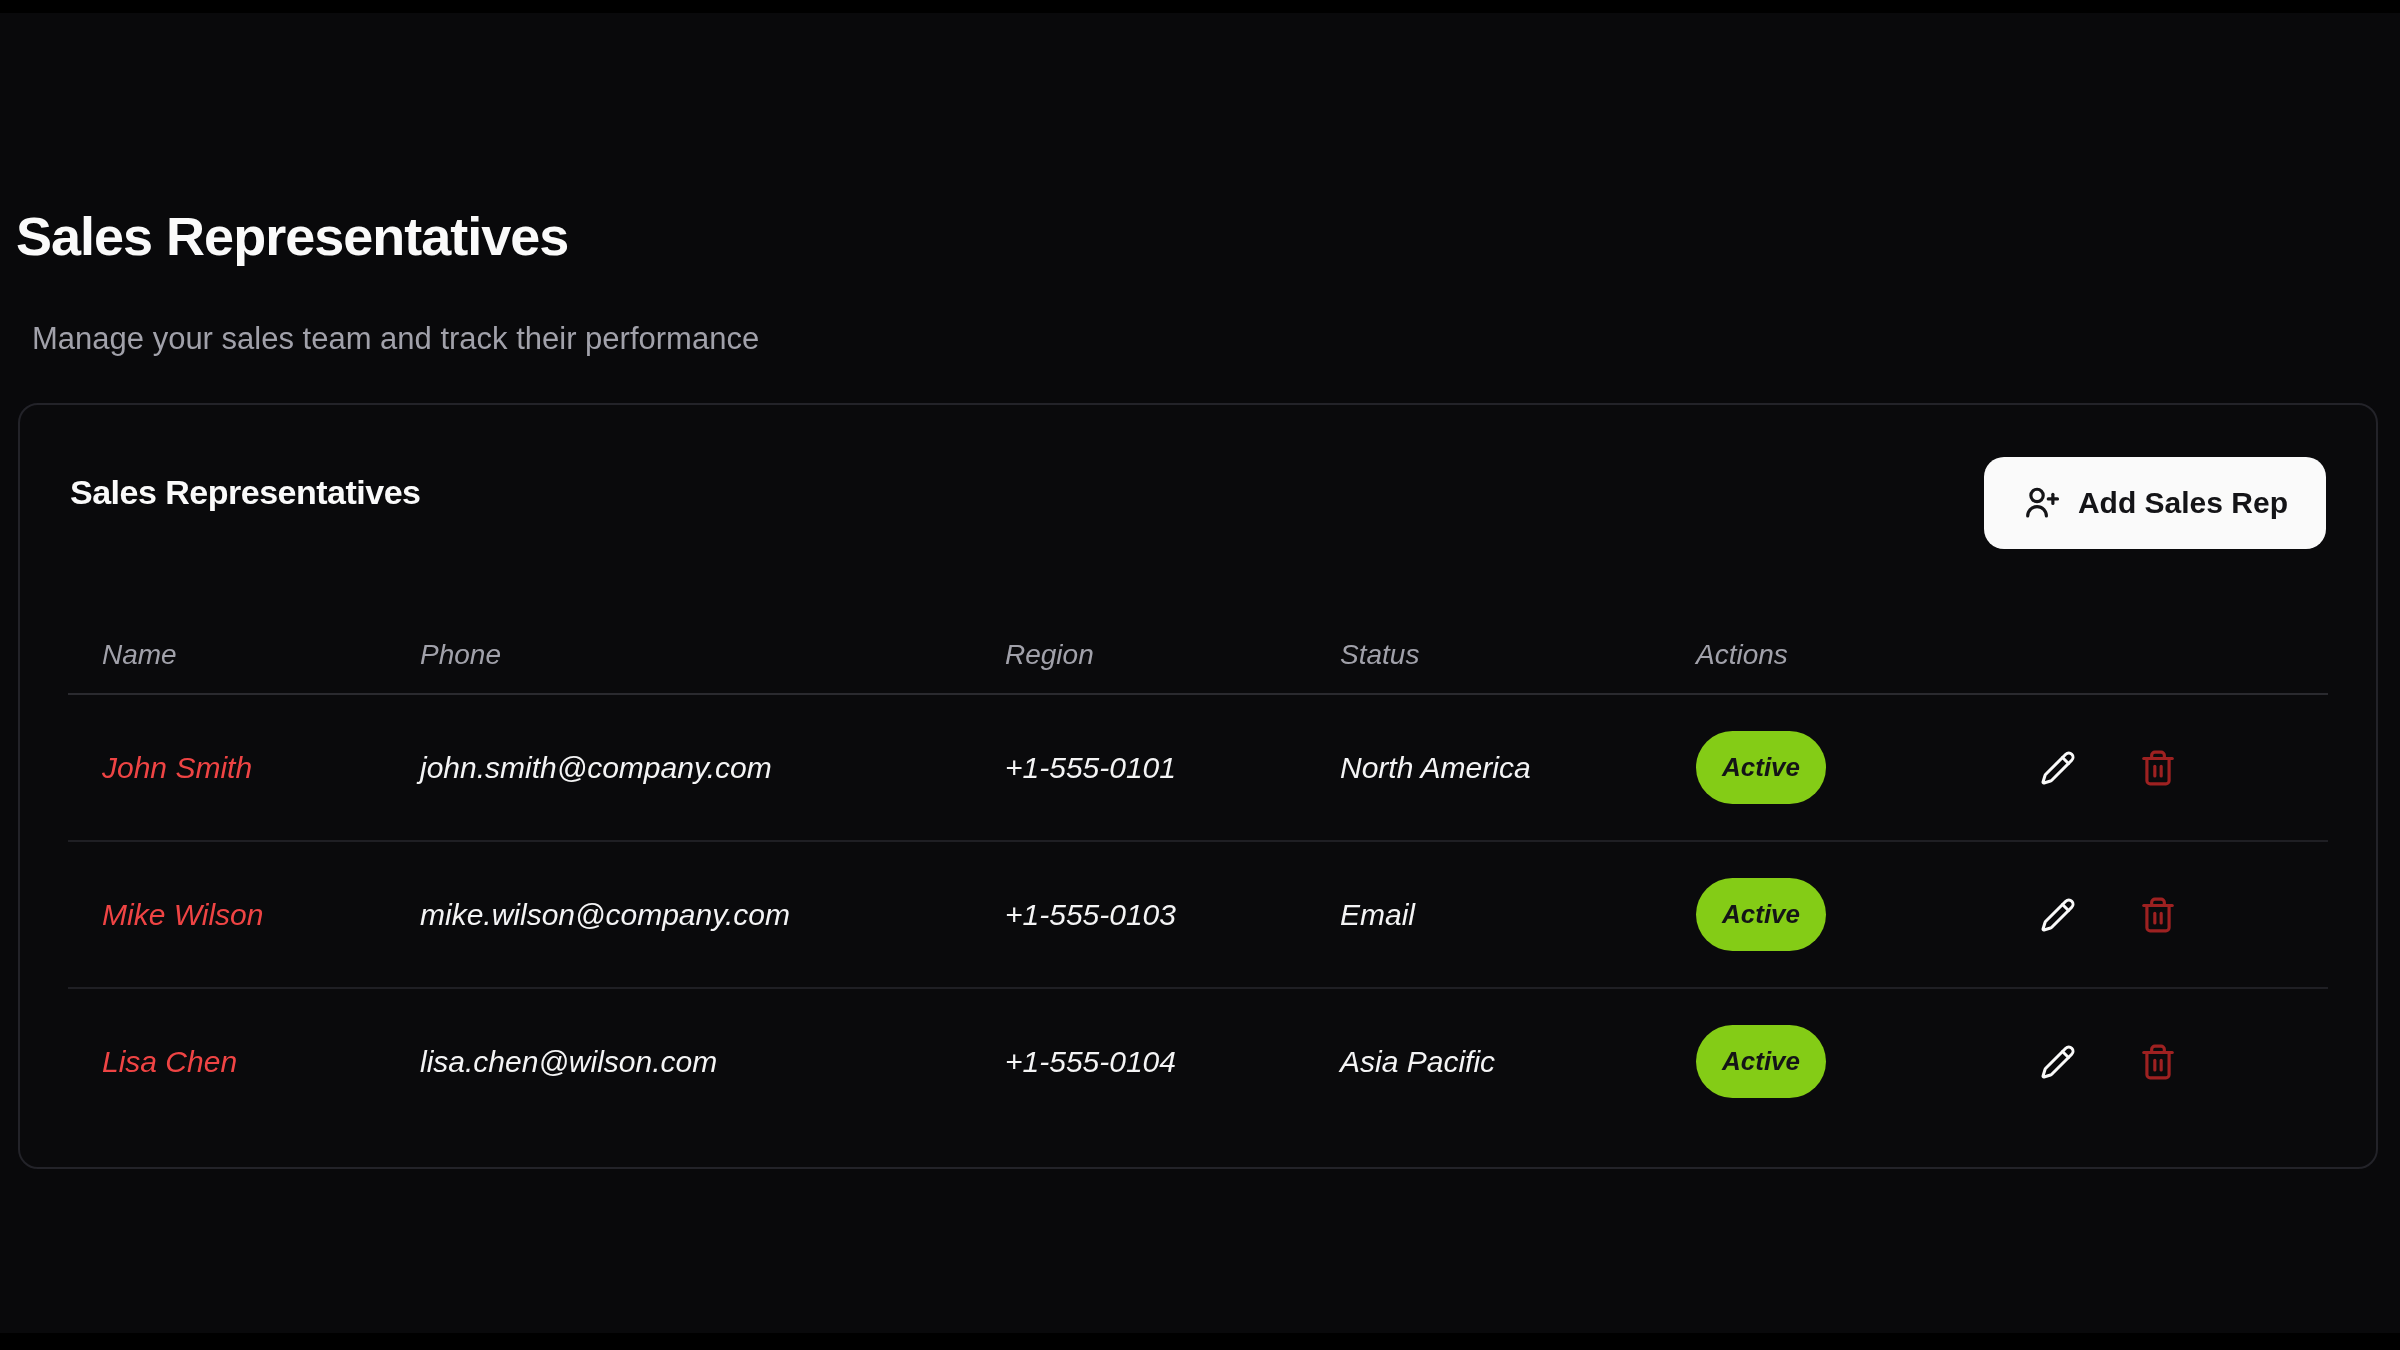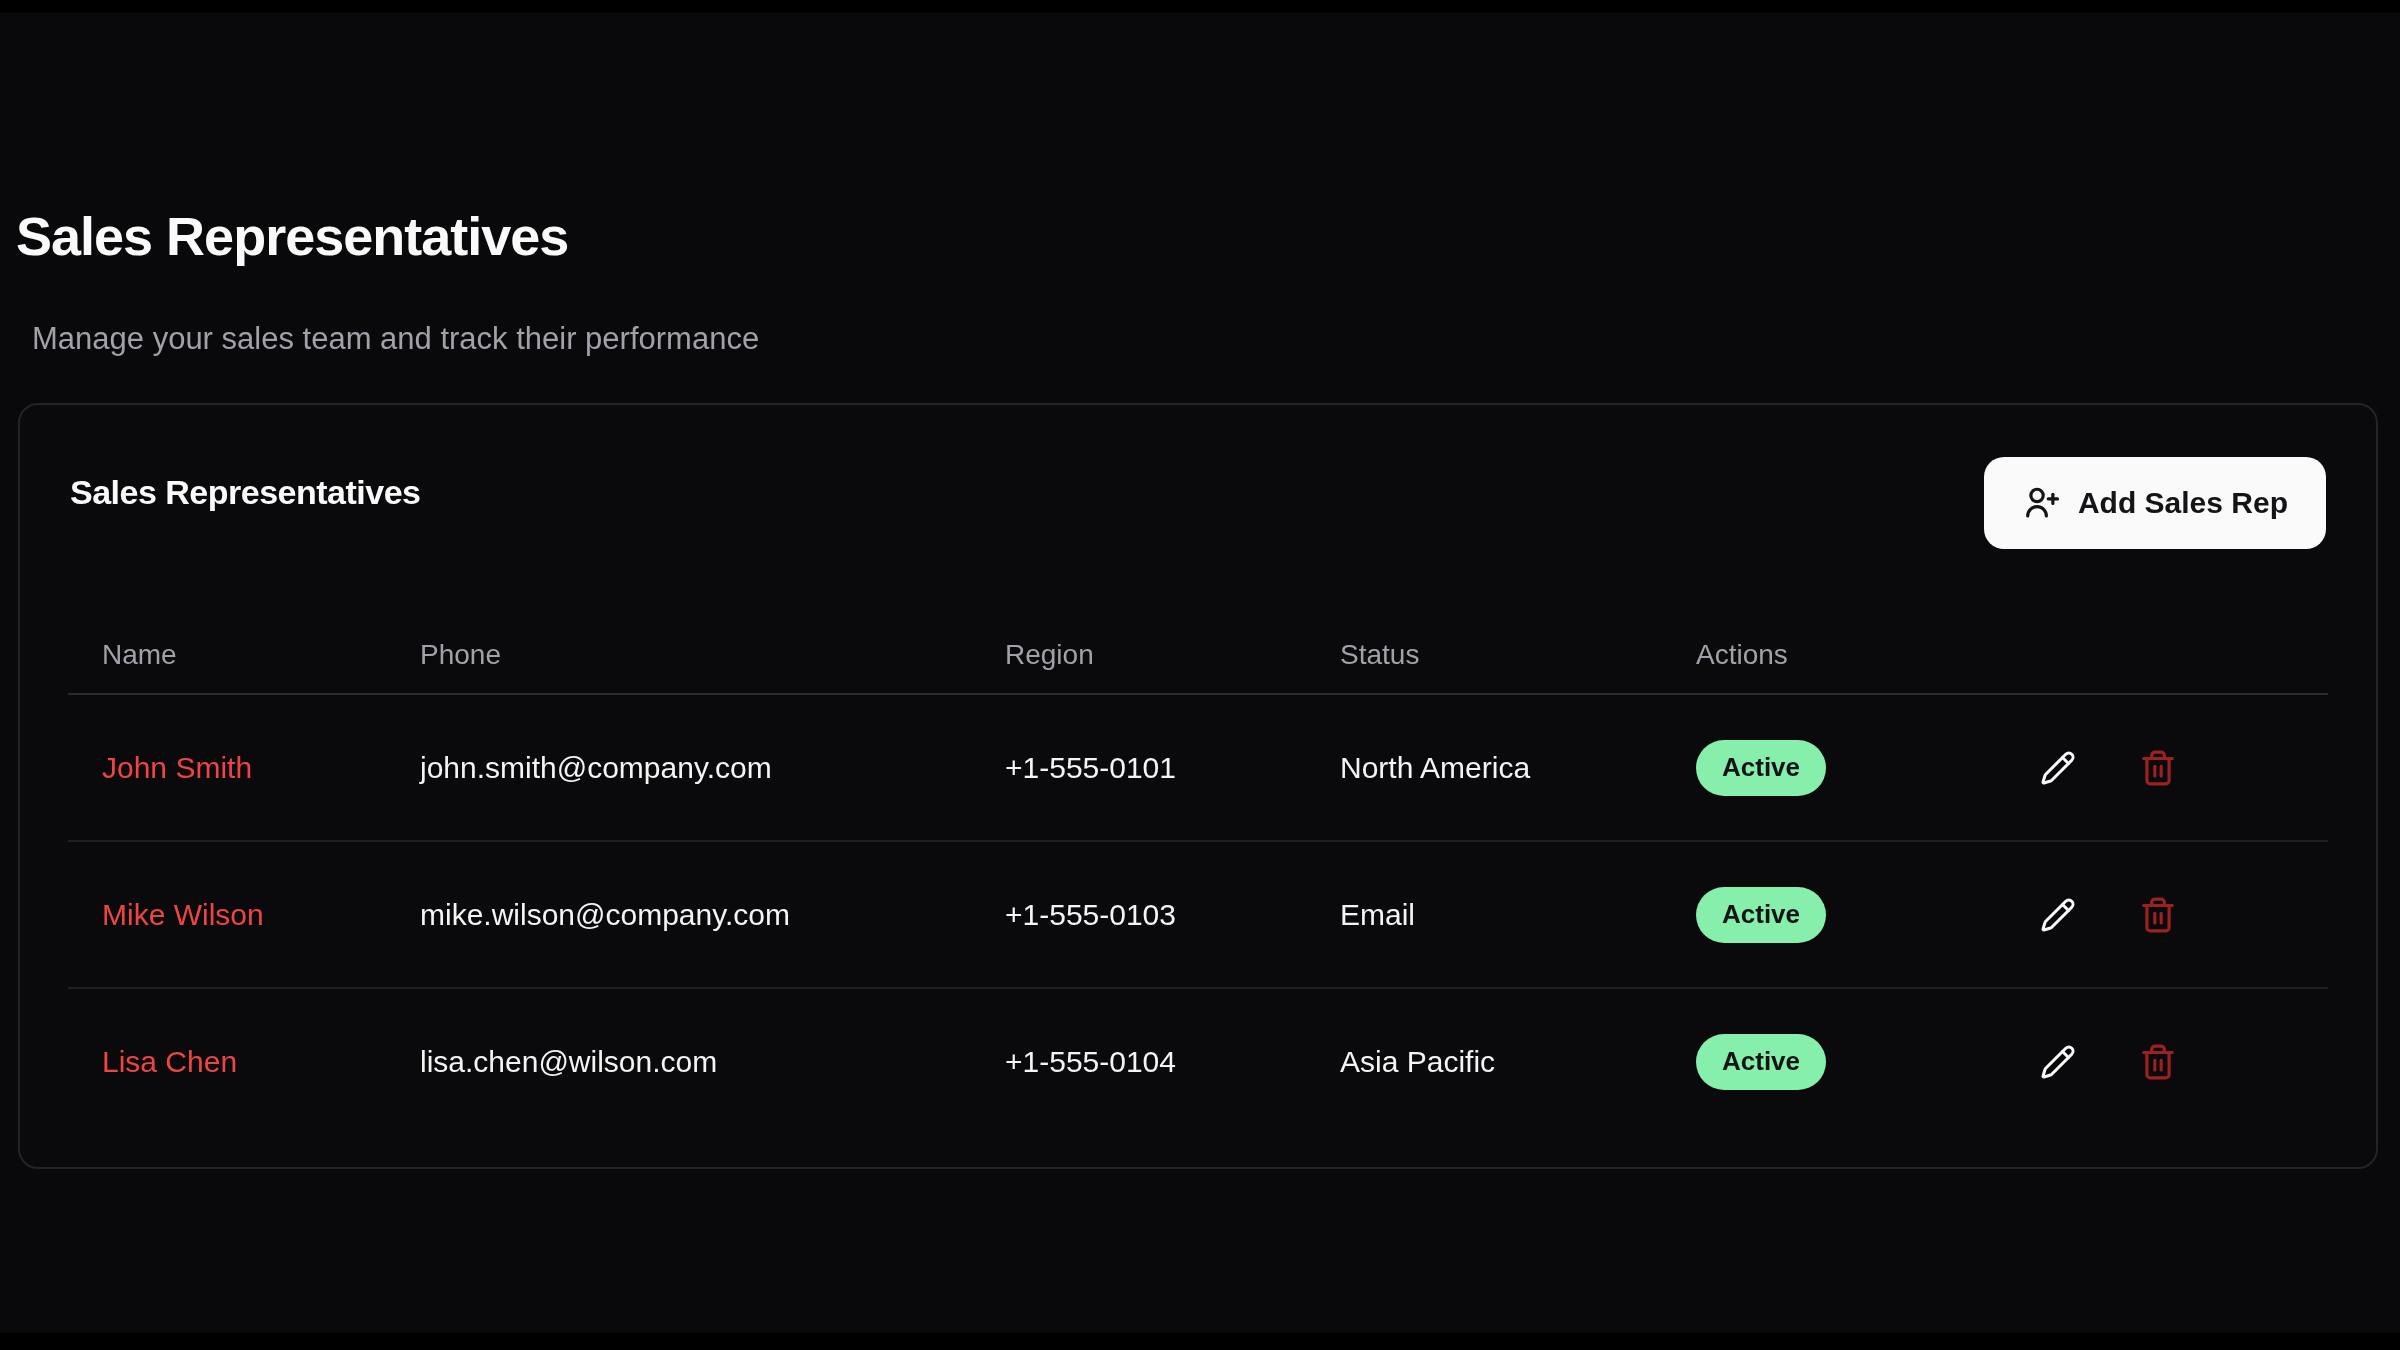--- a/index.html
+++ b/index.html
@@ -49,21 +49,21 @@
     padding: 0 38px;
     background: #fafafa; color: #141417;
     border: none; border-radius: 20px;
     font-family: inherit;
     font-size: 30px; font-weight: 600;
     cursor: pointer;
   }
   .add-btn svg { display: block; }
   
   .table {
-    position: absolute; left: 48px; right: 48px; top: 212px;
+    position: absolute; left: 48px; right: 48px; top: 212px; font-style: italic;
   }
   .thead {
     display: flex; align-items: center;
     height: 76px;
     border-bottom: 2px solid #2a2a2f;
   }
   .trow {
     display: flex; align-items: center;
     height: 145px;
     border-bottom: 2px solid #1f1f24;
@@ -83,23 +83,23 @@
   .cell:nth-child(4) { width: 356px; }
   .cell:nth-child(5) { width: 328px; }
   .cell:nth-child(6) { flex: 1 1 auto; }
   .thead .cell {
     font-size: 28px; font-weight: 500; color: #a1a1aa;
   }
   .cell.name { font-weight: 500; color: #ef4444; }
   
   .badge {
     display: inline-flex; align-items: center; justify-content: center;
-    height: 56px; padding: 0 26px;
+    height: 73px; padding: 0 26px;
     border-radius: 999px;
-    background: #86efac; color: #141417;
+    background: #84cc16; color: #141417;
     font-size: 26px; font-weight: 600;
   }
   
   .cell.actions { gap: 44px; }
   .icon-btn {
     width: 56px; height: 56px;
     display: inline-flex; align-items: center; justify-content: center;
     background: transparent; border: none; border-radius: 12px;
     padding: 0; cursor: pointer;
   }

